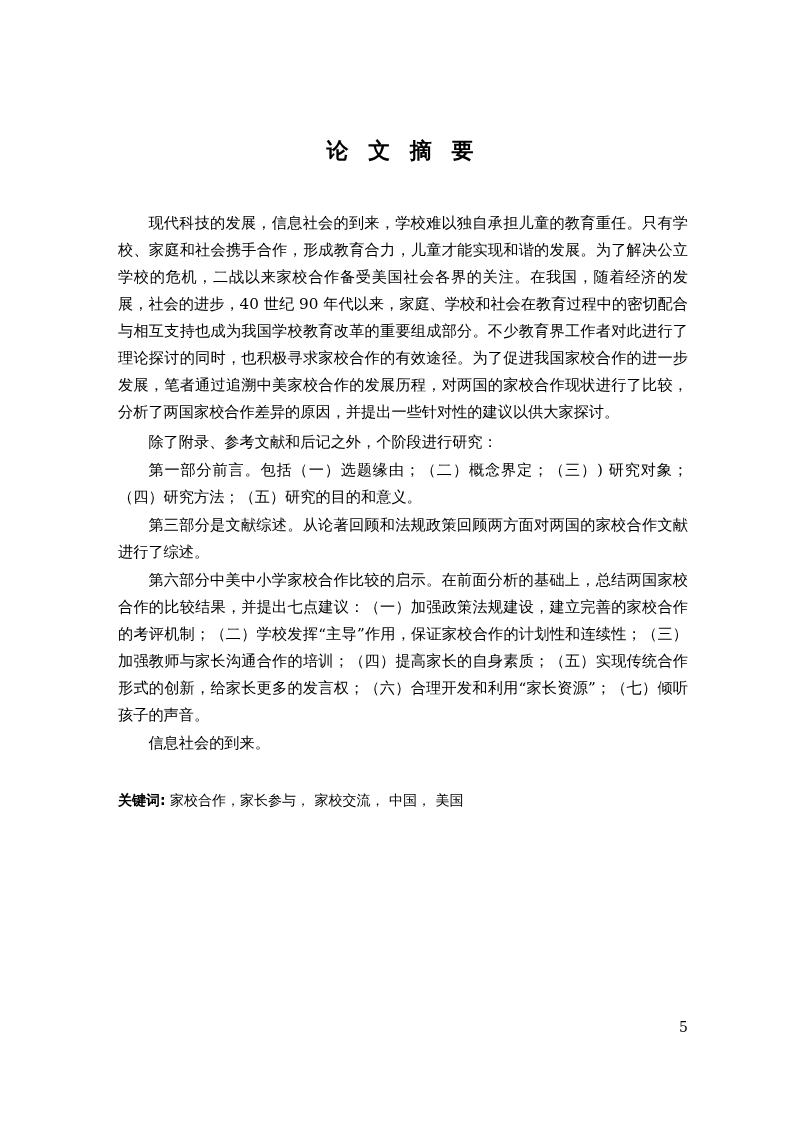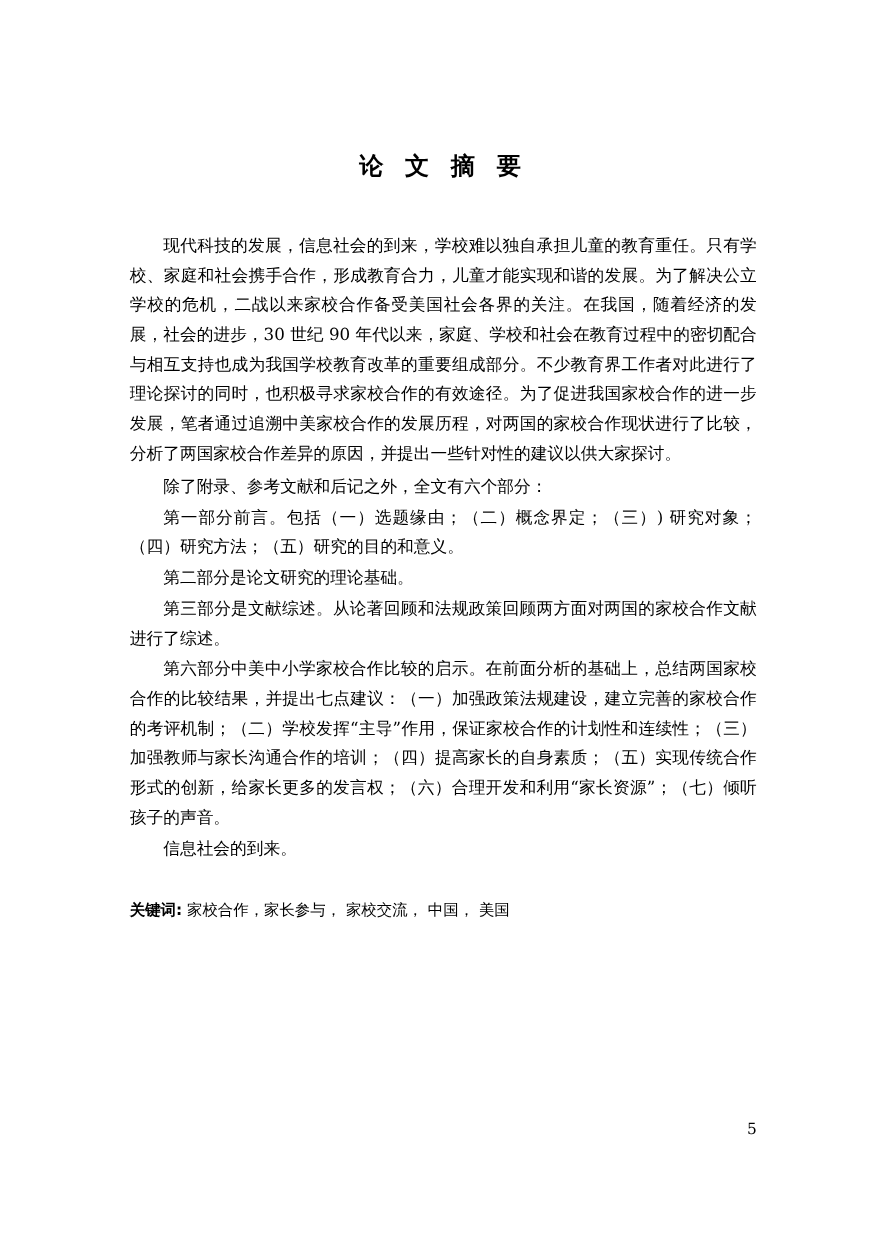--- a/index.html
+++ b/index.html
@@ -76,24 +76,23 @@
 </style>
 </head>
 <body>
 
 <div class="page">
   <div class="content">
 
     <h1 class="doc-title">论 文 摘  要</h1>
 
     <div class="body-block">
-      <p class="para first">现代科技的发展，信息社会的到来，学校难以独自承担儿童的教育重任。只有学校、家庭和社会携手合作，形成教育合力，儿童才能实现和谐的发展。为了解决公立学校的危机，二战以来家校合作备受美国社会各界的关注。在我国，随着经济的发展，社会的进步，30 世纪 90 年代以来，家庭、学校和社会在教育过程中的密切配合与相互支持也成为我国学校教育改革的重要组成部分。不少教育界工作者对此进行了理论探讨的同时，也积极寻求家校合作的有效途径。为了促进我国家校合作的进一步发展，笔者通过追溯中美家校合作的发展历程，对两国的家校合作现状进行了比较，分析了两国家校合作差异的原因，并提出一些针对性的建议以供大家探讨。</p>
-      <p class="para">除了附录、参考文献和后记之外，全文有六个部分：</p>
+      <p class="para first">现代科技的发展，信息社会的到来，学校难以独自承担儿童的教育重任。只有学校、家庭和社会携手合作，形成教育合力，儿童才能实现和谐的发展。为了解决公立学校的危机，二战以来家校合作备受美国社会各界的关注。在我国，随着经济的发展，社会的进步，40 世纪 90 年代以来，家庭、学校和社会在教育过程中的密切配合与相互支持也成为我国学校教育改革的重要组成部分。不少教育界工作者对此进行了理论探讨的同时，也积极寻求家校合作的有效途径。为了促进我国家校合作的进一步发展，笔者通过追溯中美家校合作的发展历程，对两国的家校合作现状进行了比较，分析了两国家校合作差异的原因，并提出一些针对性的建议以供大家探讨。</p>
+      <p class="para">除了附录、参考文献和后记之外，个阶段进行研究：</p>
       <p class="para">第一部分前言。包括（一）选题缘由；（二）概念界定；（三）) 研究对象；（四）研究方法；（五）研究的目的和意义。</p>
-      <p class="para">第二部分是论文研究的理论基础。</p>
       <p class="para">第三部分是文献综述。从论著回顾和法规政策回顾两方面对两国的家校合作文献进行了综述。</p>
       <p class="para">第六部分中美中小学家校合作比较的启示。在前面分析的基础上，总结两国家校合作的比较结果，并提出七点建议：（一）加强政策法规建设，建立完善的家校合作的考评机制；（二）学校发挥“主导”作用，保证家校合作的计划性和连续性；（三）加强教师与家长沟通合作的培训；（四）提高家长的自身素质；（五）实现传统合作形式的创新，给家长更多的发言权；（六）合理开发和利用“家长资源”；（七）倾听孩子的声音。</p>
       <p class="para">信息社会的到来。</p>
     </div>
 
     <div class="keywords">
       <span class="kw-label">关键词:</span>
       <span class="kw-values">家校合作，家长参与，  家校交流，  中国，   美国</span>
     </div>
 

